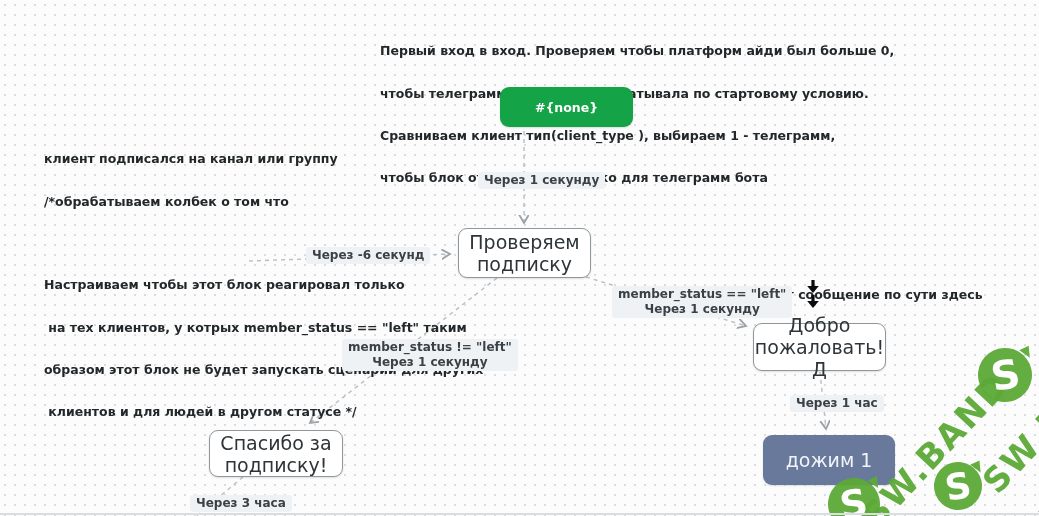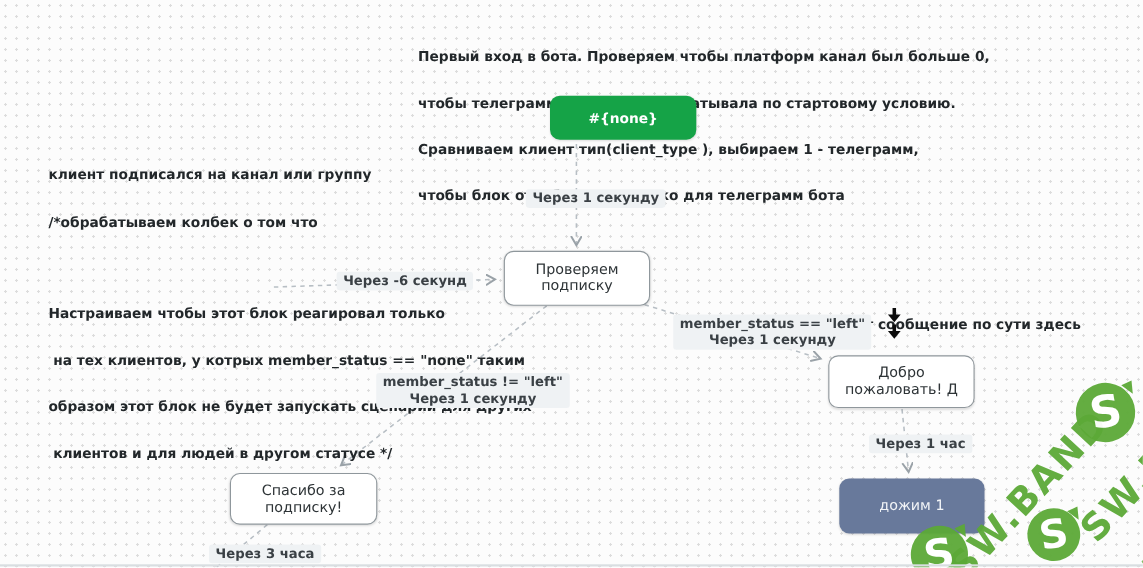--- a/index.html
+++ b/index.html
@@ -10,21 +10,21 @@
     font-family:"DejaVu Sans","Liberation Sans",sans-serif;
     background-color:var(--canvas-bg,#fcfcfc);
     background-image:radial-gradient(circle,var(--grid-dot,#dcdcdc) 1px,transparent 1.3px);
     background-size:10px 10px;
   }
   .edges{position:absolute;left:0;top:0;pointer-events:none;}
   .node{
     position:absolute;
     display:flex;align-items:center;justify-content:center;
     border-radius:9px;
-    font-size:13px;
+    font-size:19px;
     text-align:center;
     box-sizing:border-box;
     cursor:pointer;
     box-shadow:0 1px 2px rgba(0,0,0,.12);
   }
   .node.green{background:var(--node-green,#15a347);color:#ffffff;font-weight:bold;font-size:12.5px;}
   .node.white{background:#ffffff;border:1.6px solid var(--node-border,#8f979c);color:#2e3437;}
   .node.slate{background:var(--node-slate,#68799b);color:#f2f4f7;font-weight:normal;}
   .edge-label{
     position:absolute;
@@ -96,32 +96,32 @@
       <path d="M524,131 L524,223" marker-end="url(#arrow)"></path>
       <path d="M249,261 L450,254" marker-end="url(#arrow)"></path>
       <path d="M586,277 L746,326" marker-end="url(#arrow)"></path>
       <path d="M497,278 L310,423" marker-end="url(#arrow)"></path>
       <path d="M820,372 L826,429" marker-end="url(#arrow)"></path>
       <path d="M243,477 L194,518"></path>
     </g>
   </svg>
 
   <div class="note" style="left:380px;top:16px;">
-    <div>Первый вход в бота. Проверяем чтобы платформ канал был больше 0,</div>
+    <div>Первый вход в вход. Проверяем чтобы платформ айди был больше 0,</div>
     <div>чтобы телеграмм группа не отрабатывала по стартовому условию.</div>
     <div>Сравниваем клиент тип(client_type ), выбираем 1 - телеграмм,</div>
     <div>чтобы блок отрабатывал только для телеграмм бота</div>
   </div>
 
   <div class="note" style="left:44px;top:124px;">
     <div>клиент подписался на канал или группу</div>
     <div>/*обрабатываем колбек о том что</div>
     <div class="spacer"></div>
     <div>Настраиваем чтобы этот блок реагировал только</div>
-    <div> на тех клиентов, у котрых member_status == "none" таким</div>
+    <div> на тех клиентов, у котрых member_status == "left" таким</div>
     <div>образом этот блок не будет запускать сценарий для других</div>
     <div> клиентов и для людей в другом статусе */</div>
   </div>
 
   <div class="note" style="left:742px;top:260px;">
     <div>Привет сообщение по сути здесь</div>
   </div>
 
   <svg class="double-arrow" style="left:804px;top:280px;" width="18" height="30" viewBox="0 0 18 30">
     <g fill="#0c0c0c">

